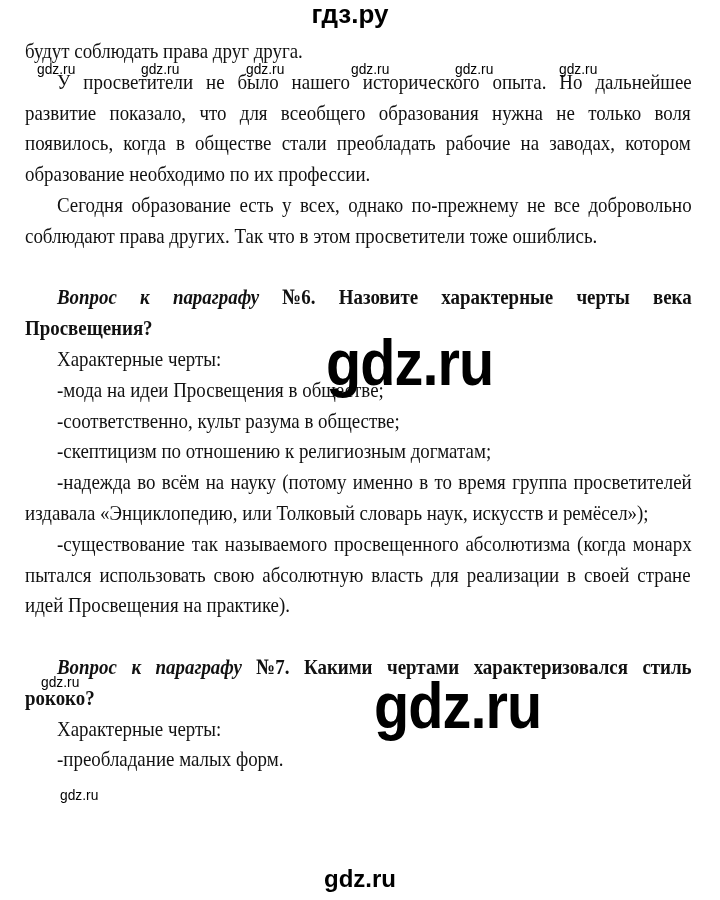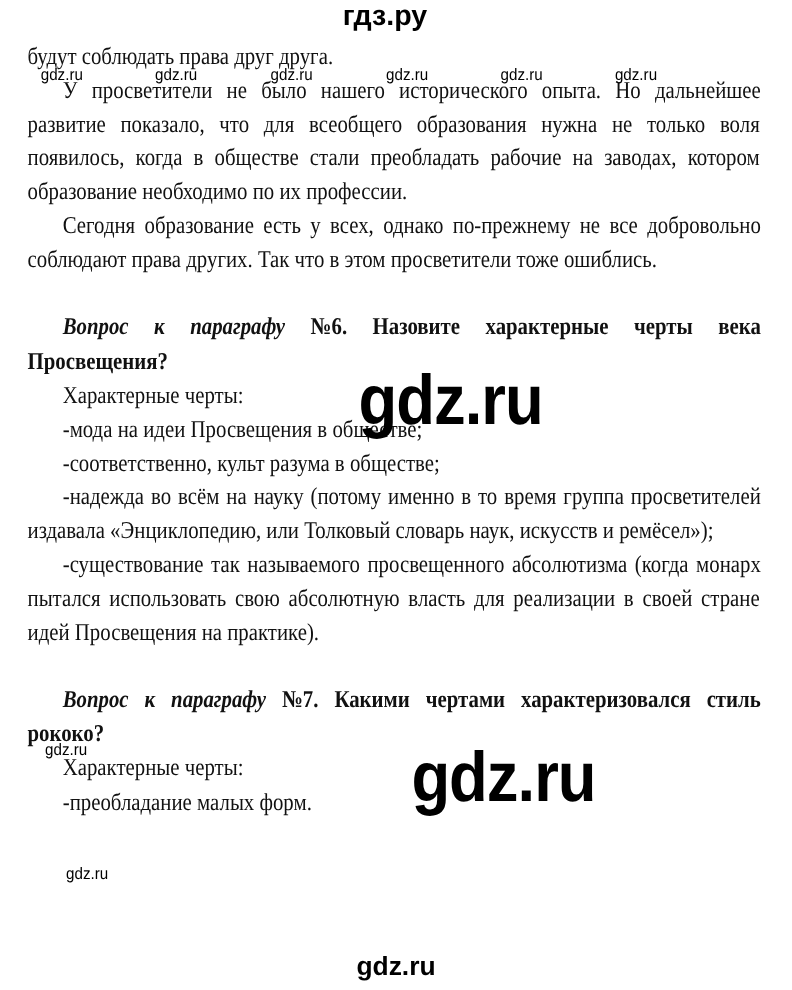--- a/index.html
+++ b/index.html
@@ -127,20 +127,23 @@
   <span class="line indent">
       <span class="cond" style="display:block;transform-origin:left center;">Характерные черты:</span>
     </span>
   <span class="line indent">
       <span class="cond" style="display:block;transform-origin:left center;">-мода на идеи Просвещения в обществе;</span>
     </span>
   <span class="line indent">
       <span class="cond" style="display:block;transform-origin:left center;">-соответственно, культ разума в обществе;</span>
     </span>
   <span class="line indent">
+      <span class="cond" style="display:block;transform-origin:left center;">-скептицизм по отношению к религиозным догматам;</span>
+    </span>
+  <span class="line indent">
       <span class="justify" style="display:block;transform:scaleX(0.86);transform-origin:left center;width:738px;">-надежда во всём на науку (потому именно в то время группа просветителей</span>
     </span>
   <span class="line cond">издавала «Энциклопедию, или Толковый словарь наук, искусств и ремёсел»);</span>
   <span class="line indent">
       <span class="justify" style="display:block;transform:scaleX(0.86);transform-origin:left center;width:738px;">-существование так называемого просвещенного абсолютизма (когда монарх</span>
     </span>
   <span class="line">
       <span class="justify" style="display:block;transform:scaleX(0.86);transform-origin:left center;width:774px;">пытался использовать свою абсолютную власть для реализации в своей стране</span>
     </span>
   <span class="line cond">идей Просвещения на практике).</span>

